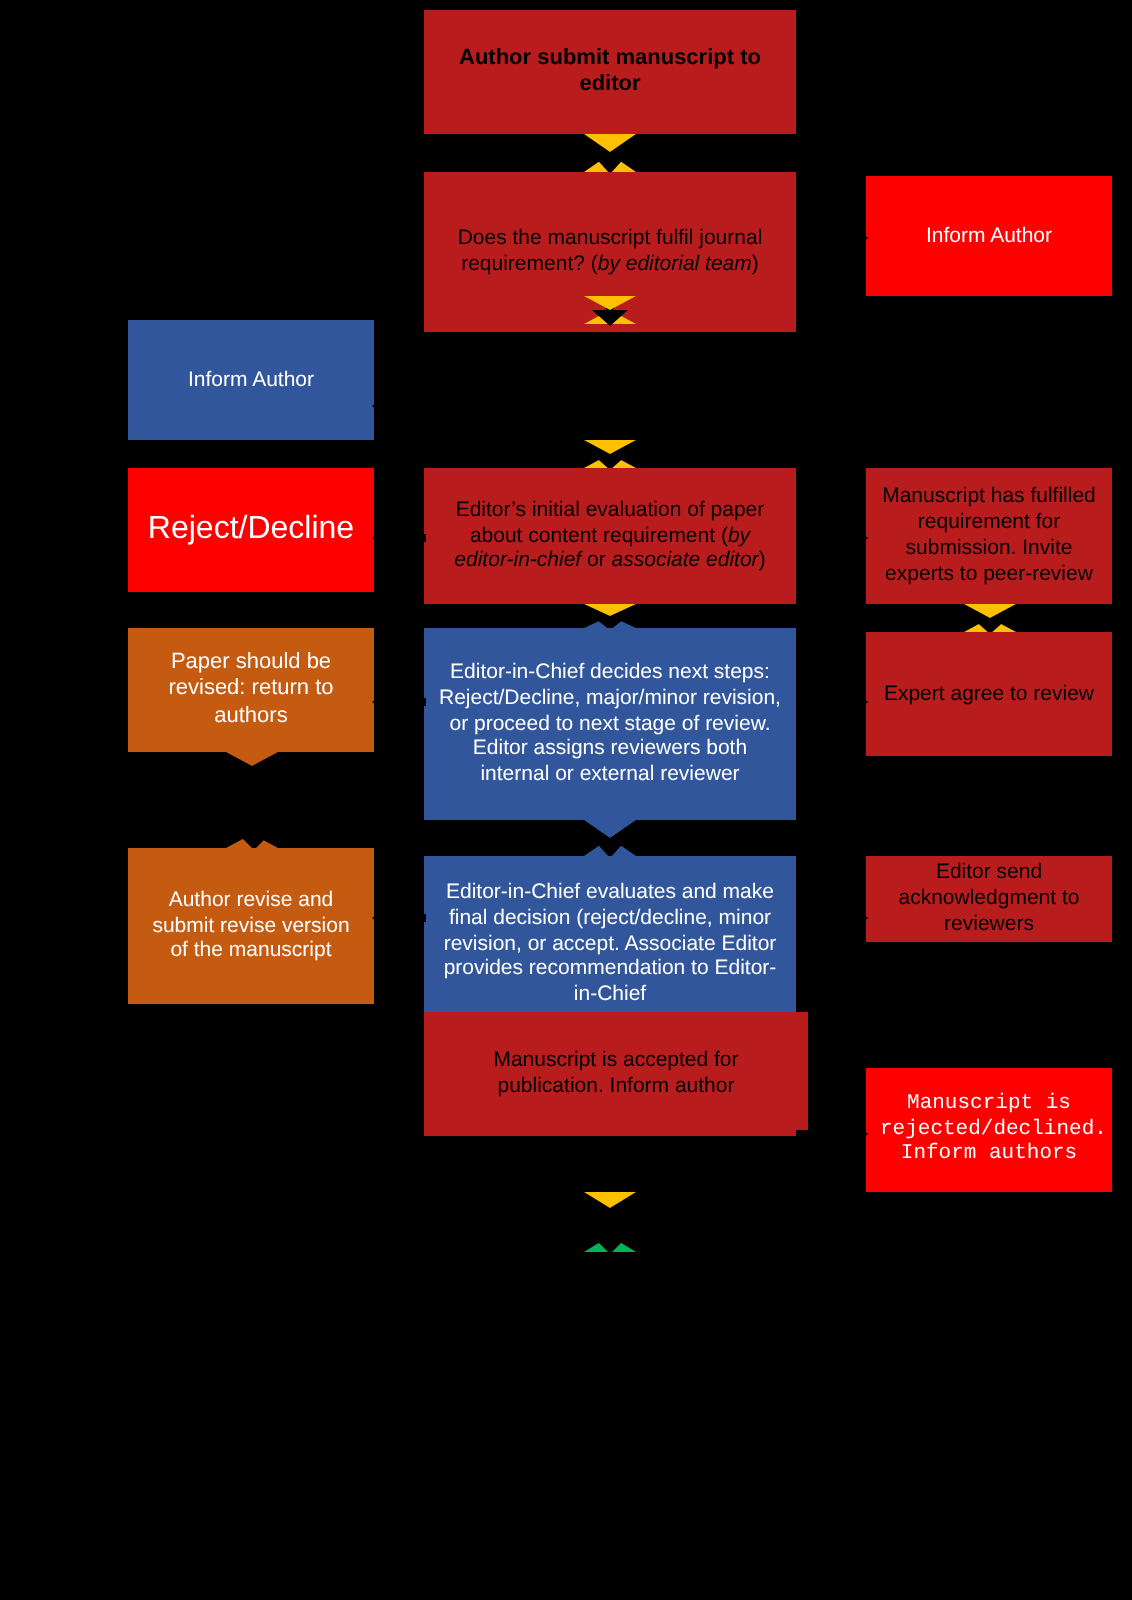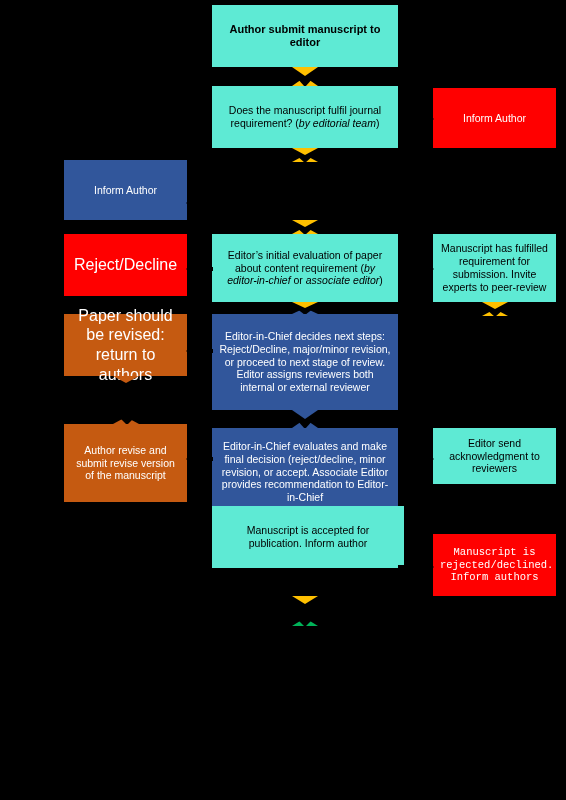--- a/index.html
+++ b/index.html
@@ -24,21 +24,21 @@
     justify-content: center;
     text-align: center;
     line-height: 1.22;
     padding: 4px 7px;
     -webkit-font-smoothing: antialiased;
   }
   .node .txt {
     display: block;
     width: 100%;
   }
-  .yellow { background: #5eead4; color: #000000; align-items: center; }
+  .yellow { background: #b91c1c; color: #000000; align-items: center; }
   .red    { background: #FF0000; color: #FFFFFF; }
   .blue   { background: #31569B; color: #FFFFFF; }
   .orange { background: #C55A11; color: #FFFFFF; }
   .green  { background: #00B359; color: #FFFFFF; }
 
   .f-bold { font-weight: bold; }
   .ital { font-style: italic; }
 
   
   .vconn {
@@ -112,21 +112,21 @@
     <span class="txt" style="font-size:11px;">Author submit manuscript to editor</span>
   </div>
 
   <div class="vconn" style="left:292px; top:67px; height:19px;">
     <div class="stem"></div>
     <div class="notch-top" style="top:0; border-top:9px solid #FFC000;"></div>
     <div class="notch-bot" style="bottom:0; border-bottom:9px solid #FFC000;"></div>
     <div class="arrow-down" style="left:50%; margin-left:-9px; bottom:-1px; border-top:10px solid #000000;"></div>
   </div>
 
-  <div class="node yellow" style="left:212px; top:86px; width:186px; height:62px;">
+  <div class="node yellow" style="left:212px; top:86px; width:186px; height:80px;">
     <span class="txt" style="font-size:10.5px;"><span>Does the manuscript fulfil journal requirement? (</span><span class="ital">by editorial team</span><span>)</span></span>
   </div>
 
   <div class="vconn" style="left:292px; top:148px; height:14px;">
     <div class="stem"></div>
     <div class="notch-top" style="top:0; border-top:7px solid #FFC000;"></div>
     <div class="notch-bot" style="bottom:0; border-bottom:7px solid #FFC000;"></div>
     <div class="arrow-down" style="left:50%; margin-left:-9px; bottom:-1px; border-top:8px solid #000000;"></div>
   </div>
 
@@ -185,21 +185,21 @@
 
   <div class="node blue" style="left:64px; top:160px; width:123px; height:60px;">
     <span class="txt" style="font-size:10.5px;">Inform Author</span>
   </div>
 
   <div class="node red" style="left:64px; top:234px; width:123px; height:62px;">
     <span class="txt" style="font-size:16px;">Reject/Decline</span>
   </div>
 
   <div class="node orange" style="left:64px; top:314px; width:123px; height:62px;">
-    <span class="txt" style="font-size:16px;">Paper should be revised: return to authors</span>
+    <span class="txt" style="font-size:11px;">Paper should be revised: return to authors</span>
   </div>
 
   <div class="vconn" style="left:113px; top:376px; height:48px;">
     <div class="stem"></div>
     <div class="notch-top" style="top:0; border-top:7px solid #C55A11;"></div>
     <div class="notch-bot" style="bottom:0; border-bottom:7px solid #C55A11;"></div>
     <div class="arrow-down" style="left:50%; margin-left:-8px; bottom:-1px; border-top:9px solid #000000;"></div>
   </div>
 
   <div class="node orange" style="left:64px; top:424px; width:123px; height:78px;">
@@ -231,22 +231,25 @@
     <span class="txt" style="font-size:10.5px;">Manuscript has fulfilled requirement for submission. Invite experts to peer-review</span>
   </div>
 
   <div class="vconn" style="left:482px; top:302px; height:14px;">
     <div class="stem"></div>
     <div class="notch-top" style="top:0; border-top:7px solid #FFC000;"></div>
     <div class="notch-bot" style="bottom:0; border-bottom:7px solid #FFC000;"></div>
     <div class="arrow-down" style="left:50%; margin-left:-9px; bottom:-1px; border-top:8px solid #000000;"></div>
   </div>
 
-
-  <div class="node yellow" style="left:433px; top:428px; width:123px; height:56px;">
+  <div class="node yellow" style="left:433px; top:316px; width:123px; height:62px;">
+    <span class="txt" style="font-size:10.5px;">Expert agree to review</span>
+  </div>
+
+  <div class="node yellow" style="left:433px; top:428px; width:123px; height:43px;">
     <span class="txt" style="font-size:10.5px;">Editor send acknowledgment to reviewers</span>
   </div>
 
   <div class="node red" style="left:433px; top:534px; width:123px; height:62px;">
     <span class="txt" style="font-size:10.5px;font-family:Liberation Mono, monospace;">Manuscript is rejected/declined. Inform authors</span>
   </div>
 
   <div class="hconn" style="left:398px; top:112px; width:35px;">
     <div class="stem"></div>
     <div class="arrow-right" style="right:-1px; top:0; border-left:9px solid #000000;"></div>

